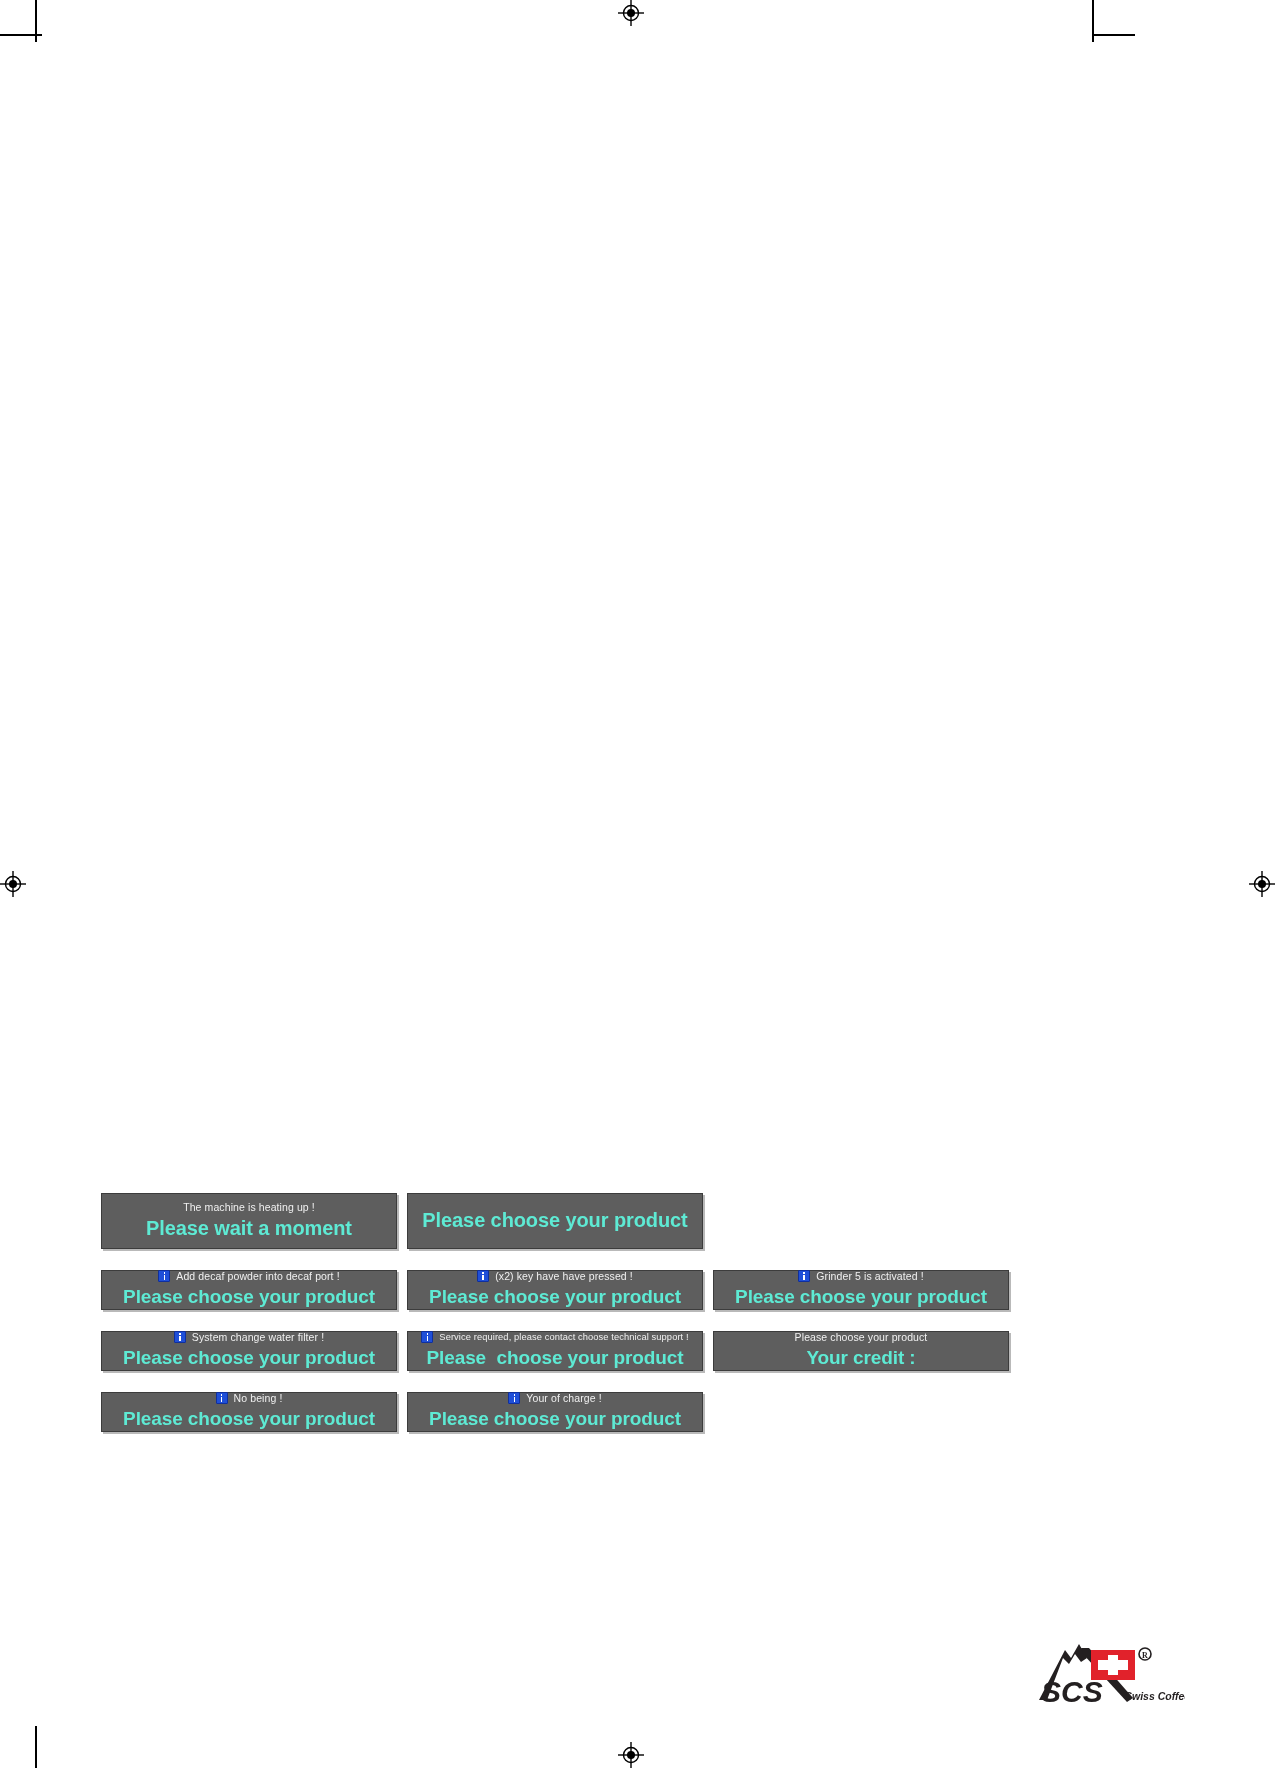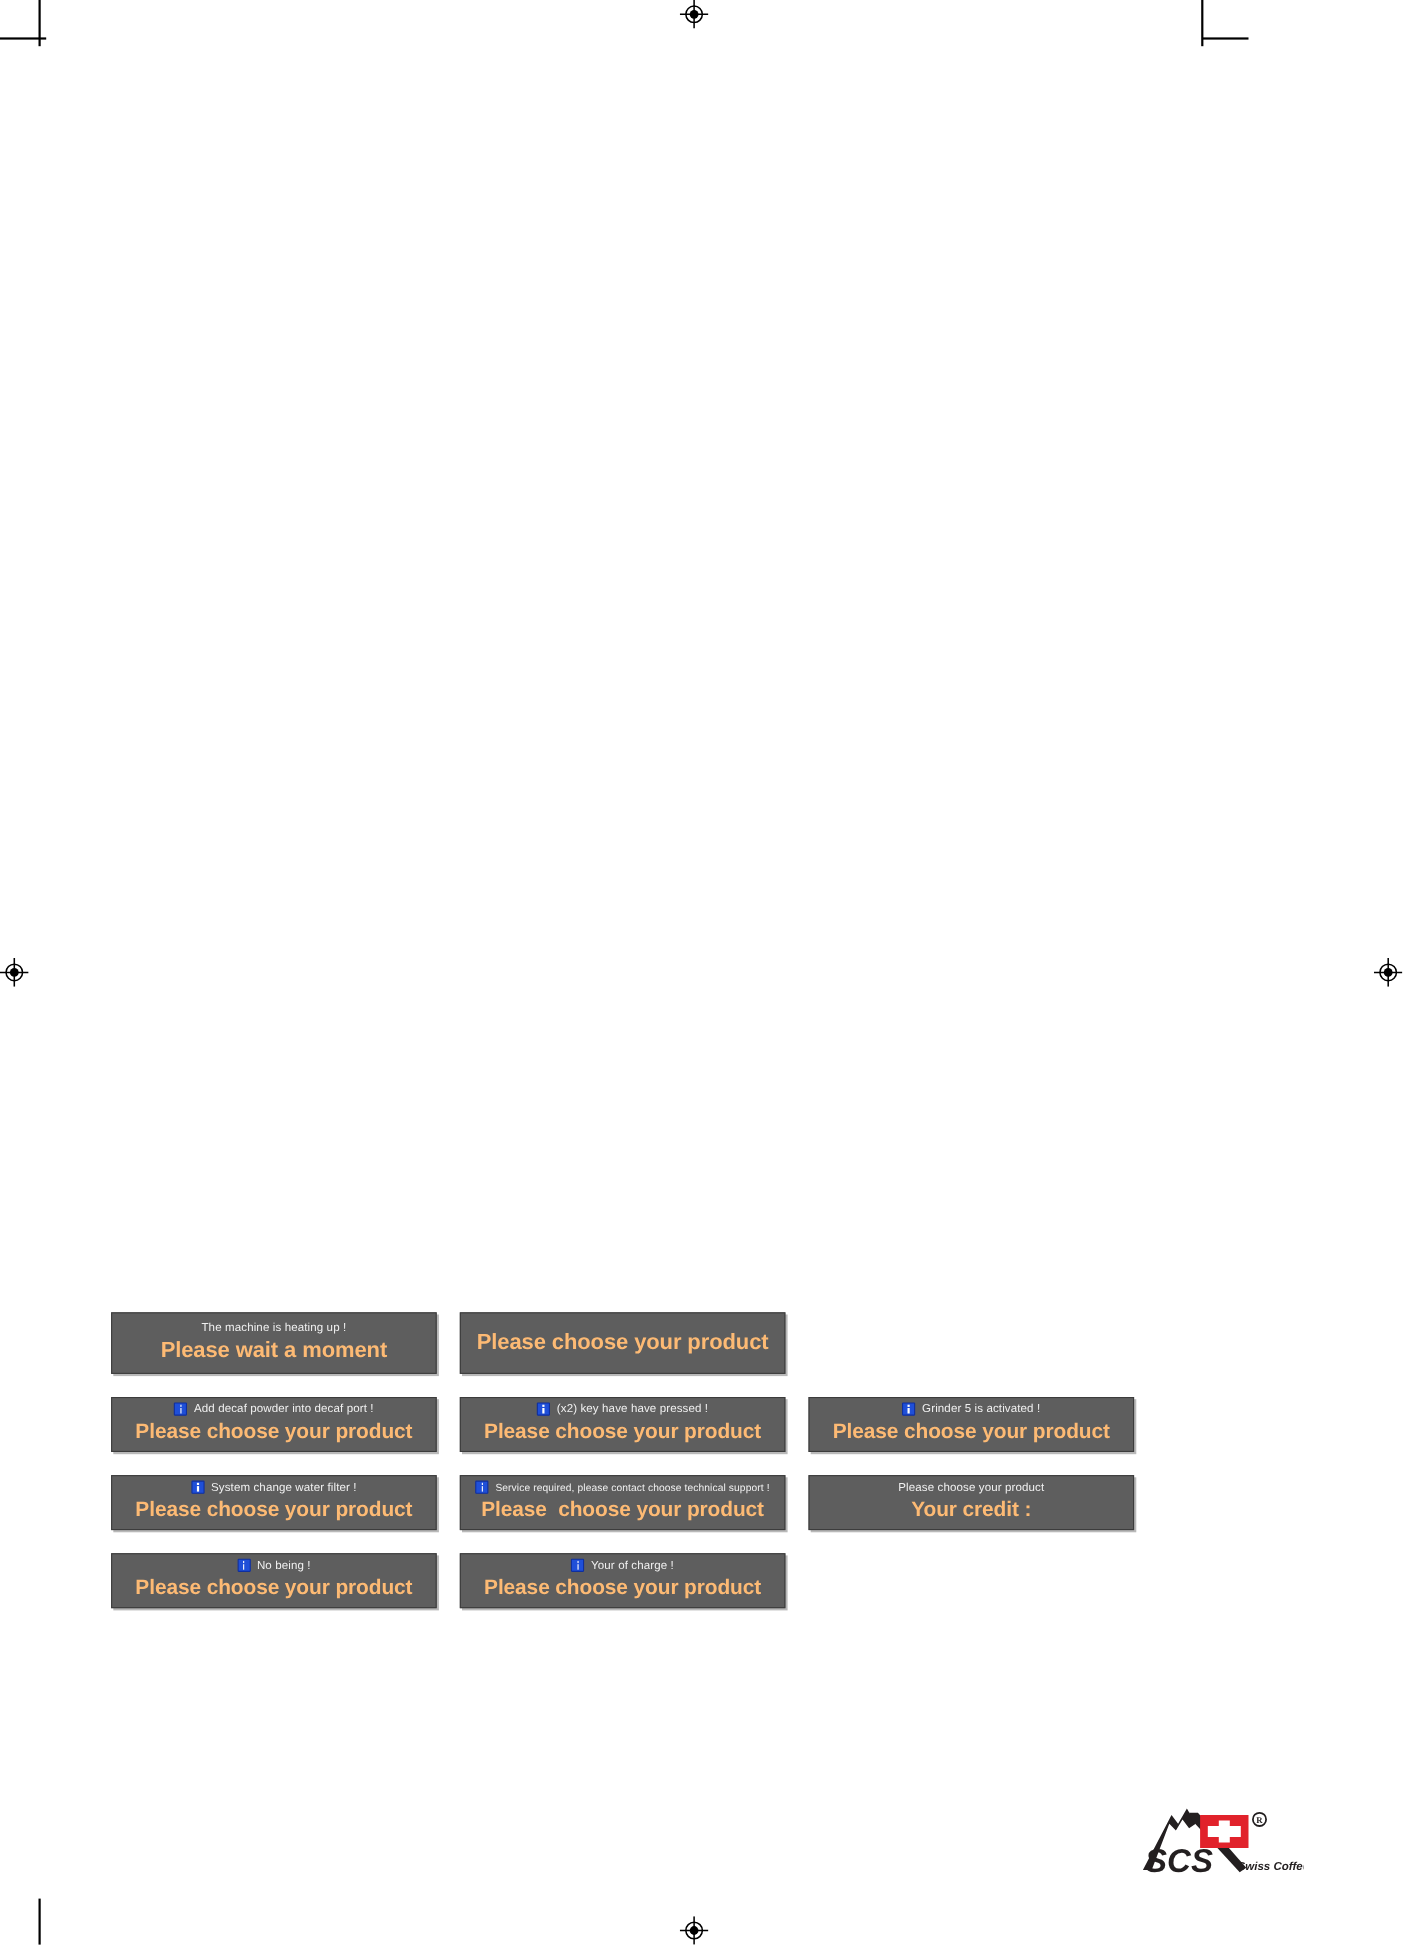--- a/index.html
+++ b/index.html
@@ -36,21 +36,21 @@
   
   .panel-grid {
     position: absolute;
     left: 101px;
     top: 1193px;
     width: 930px;
   }
   .panel-row {
     display: flex;
     flex-direction: row;
-    gap: 21px;
+    gap: 10px;
     margin-bottom: 21px;
   }
   .panel-slot {
     width: 296px;
     flex: 0 0 296px;
   }
   .panel-slot.empty {
     visibility: hidden;
   }
 
@@ -65,21 +65,21 @@
     flex-direction: column;
     align-items: center;
     justify-content: center;
     text-align: center;
     color: #ffffff;
   }
   .panel-tall {
     height: 56px;
   }
   .panel-short {
-    height: 50px;
+    height: 40px;
   }
 
   .panel-subline {
     display: flex;
     flex-direction: row;
     align-items: center;
     justify-content: center;
     gap: 6px;
     height: 14px;
     line-height: 14px;
@@ -122,21 +122,21 @@
     left: 4.2px;
     top: 4.4px;
     width: 1.7px;
     height: 5px;
     background: #ffffff;
   }
 
   .panel-mainline {
     font-size: 19px;
     font-weight: 700;
-    color: #fdba74;
+    color: #5eead4;
     letter-spacing: -0.1px;
     white-space: pre;
     line-height: 24px;
   }
   .panel-mainline.big {
     font-size: 20px;
   }
 
   
   .scs-logo {

